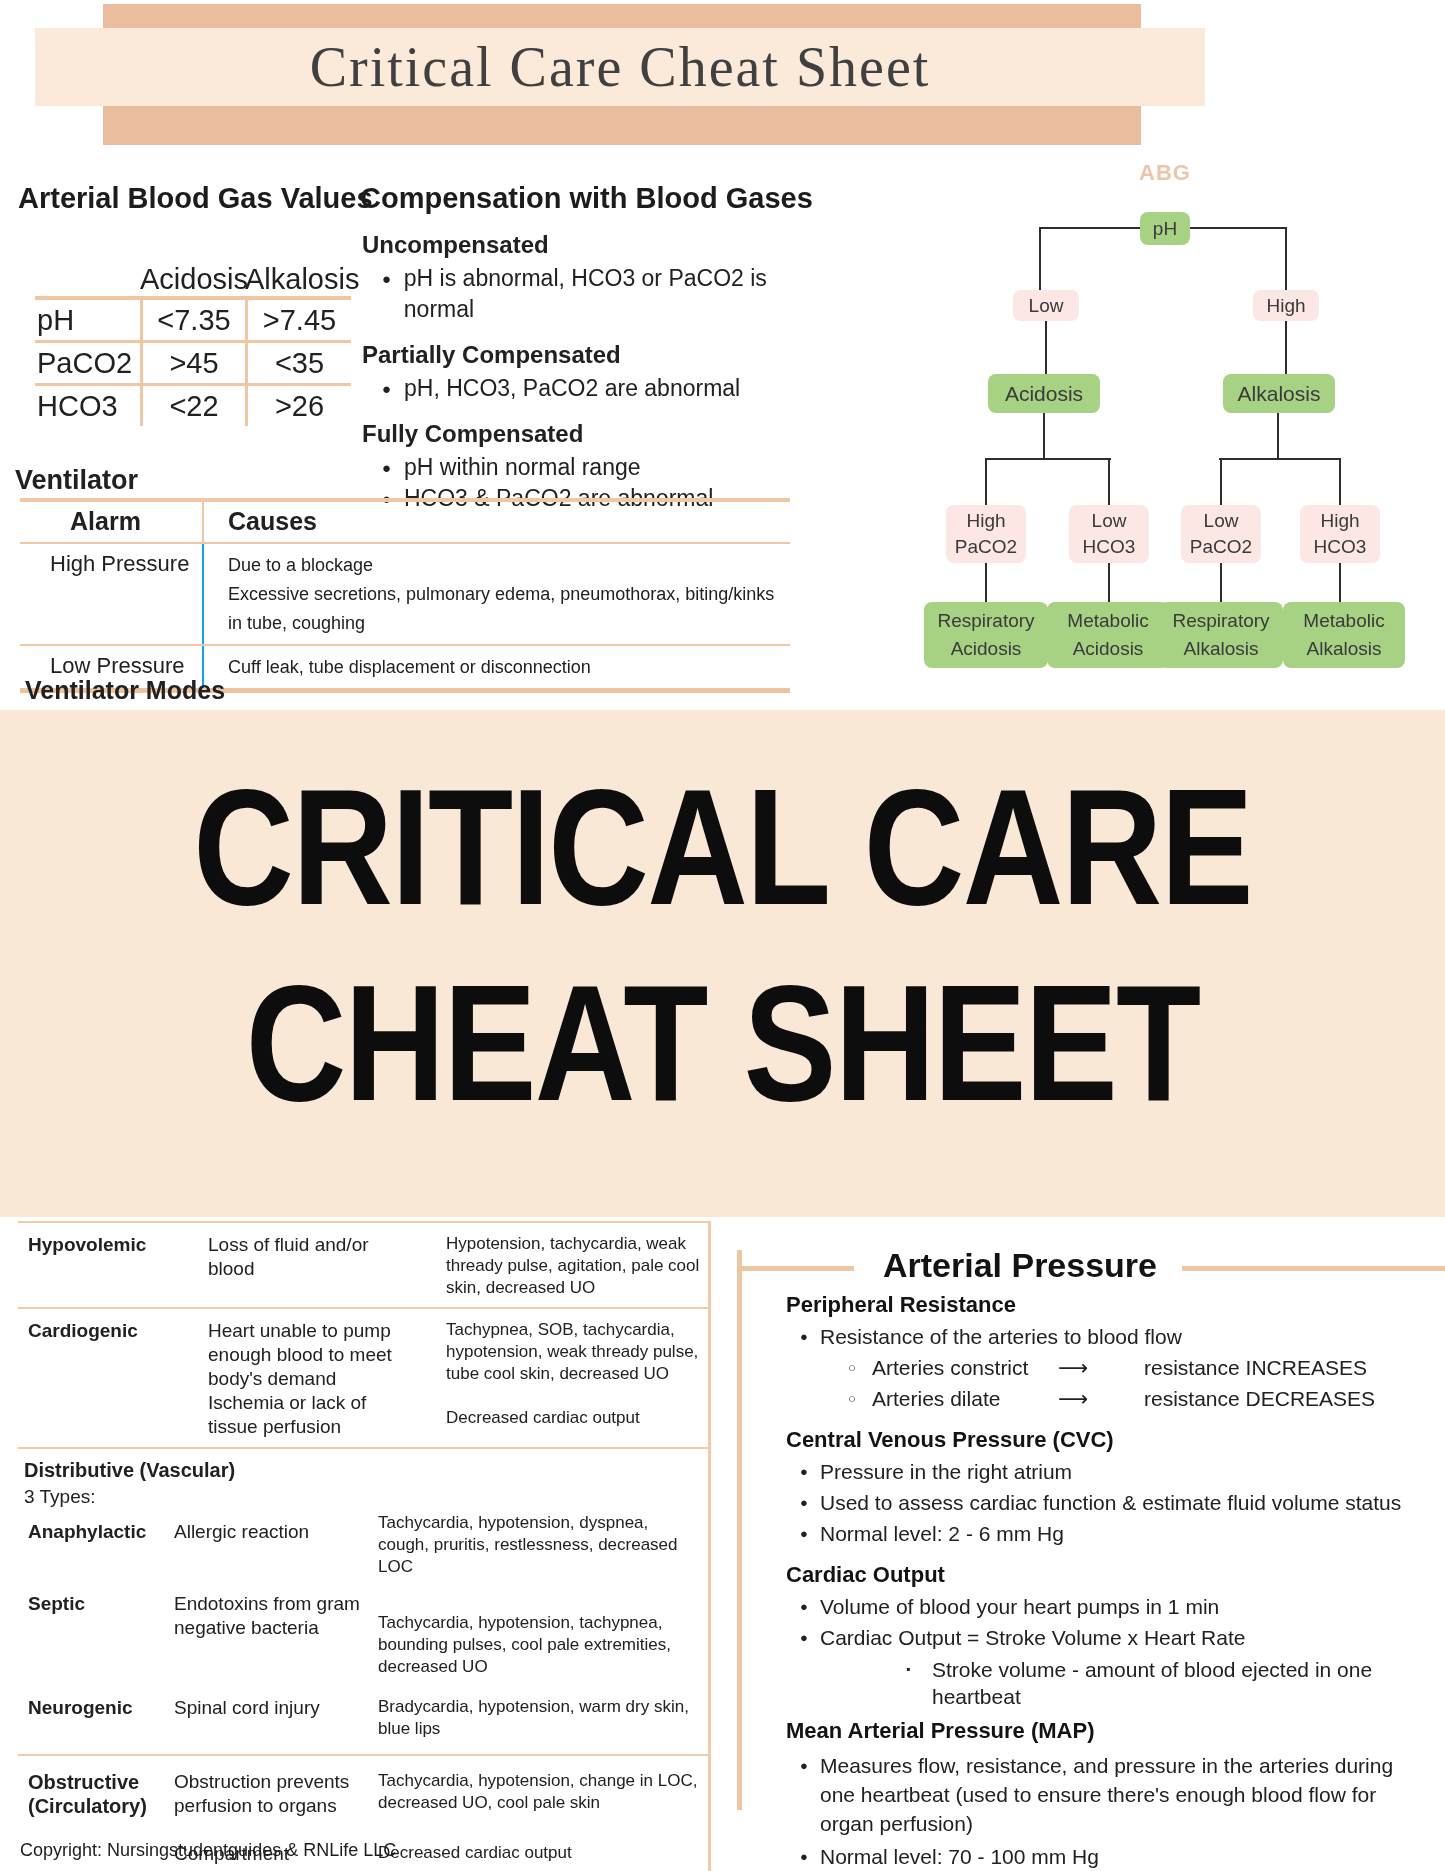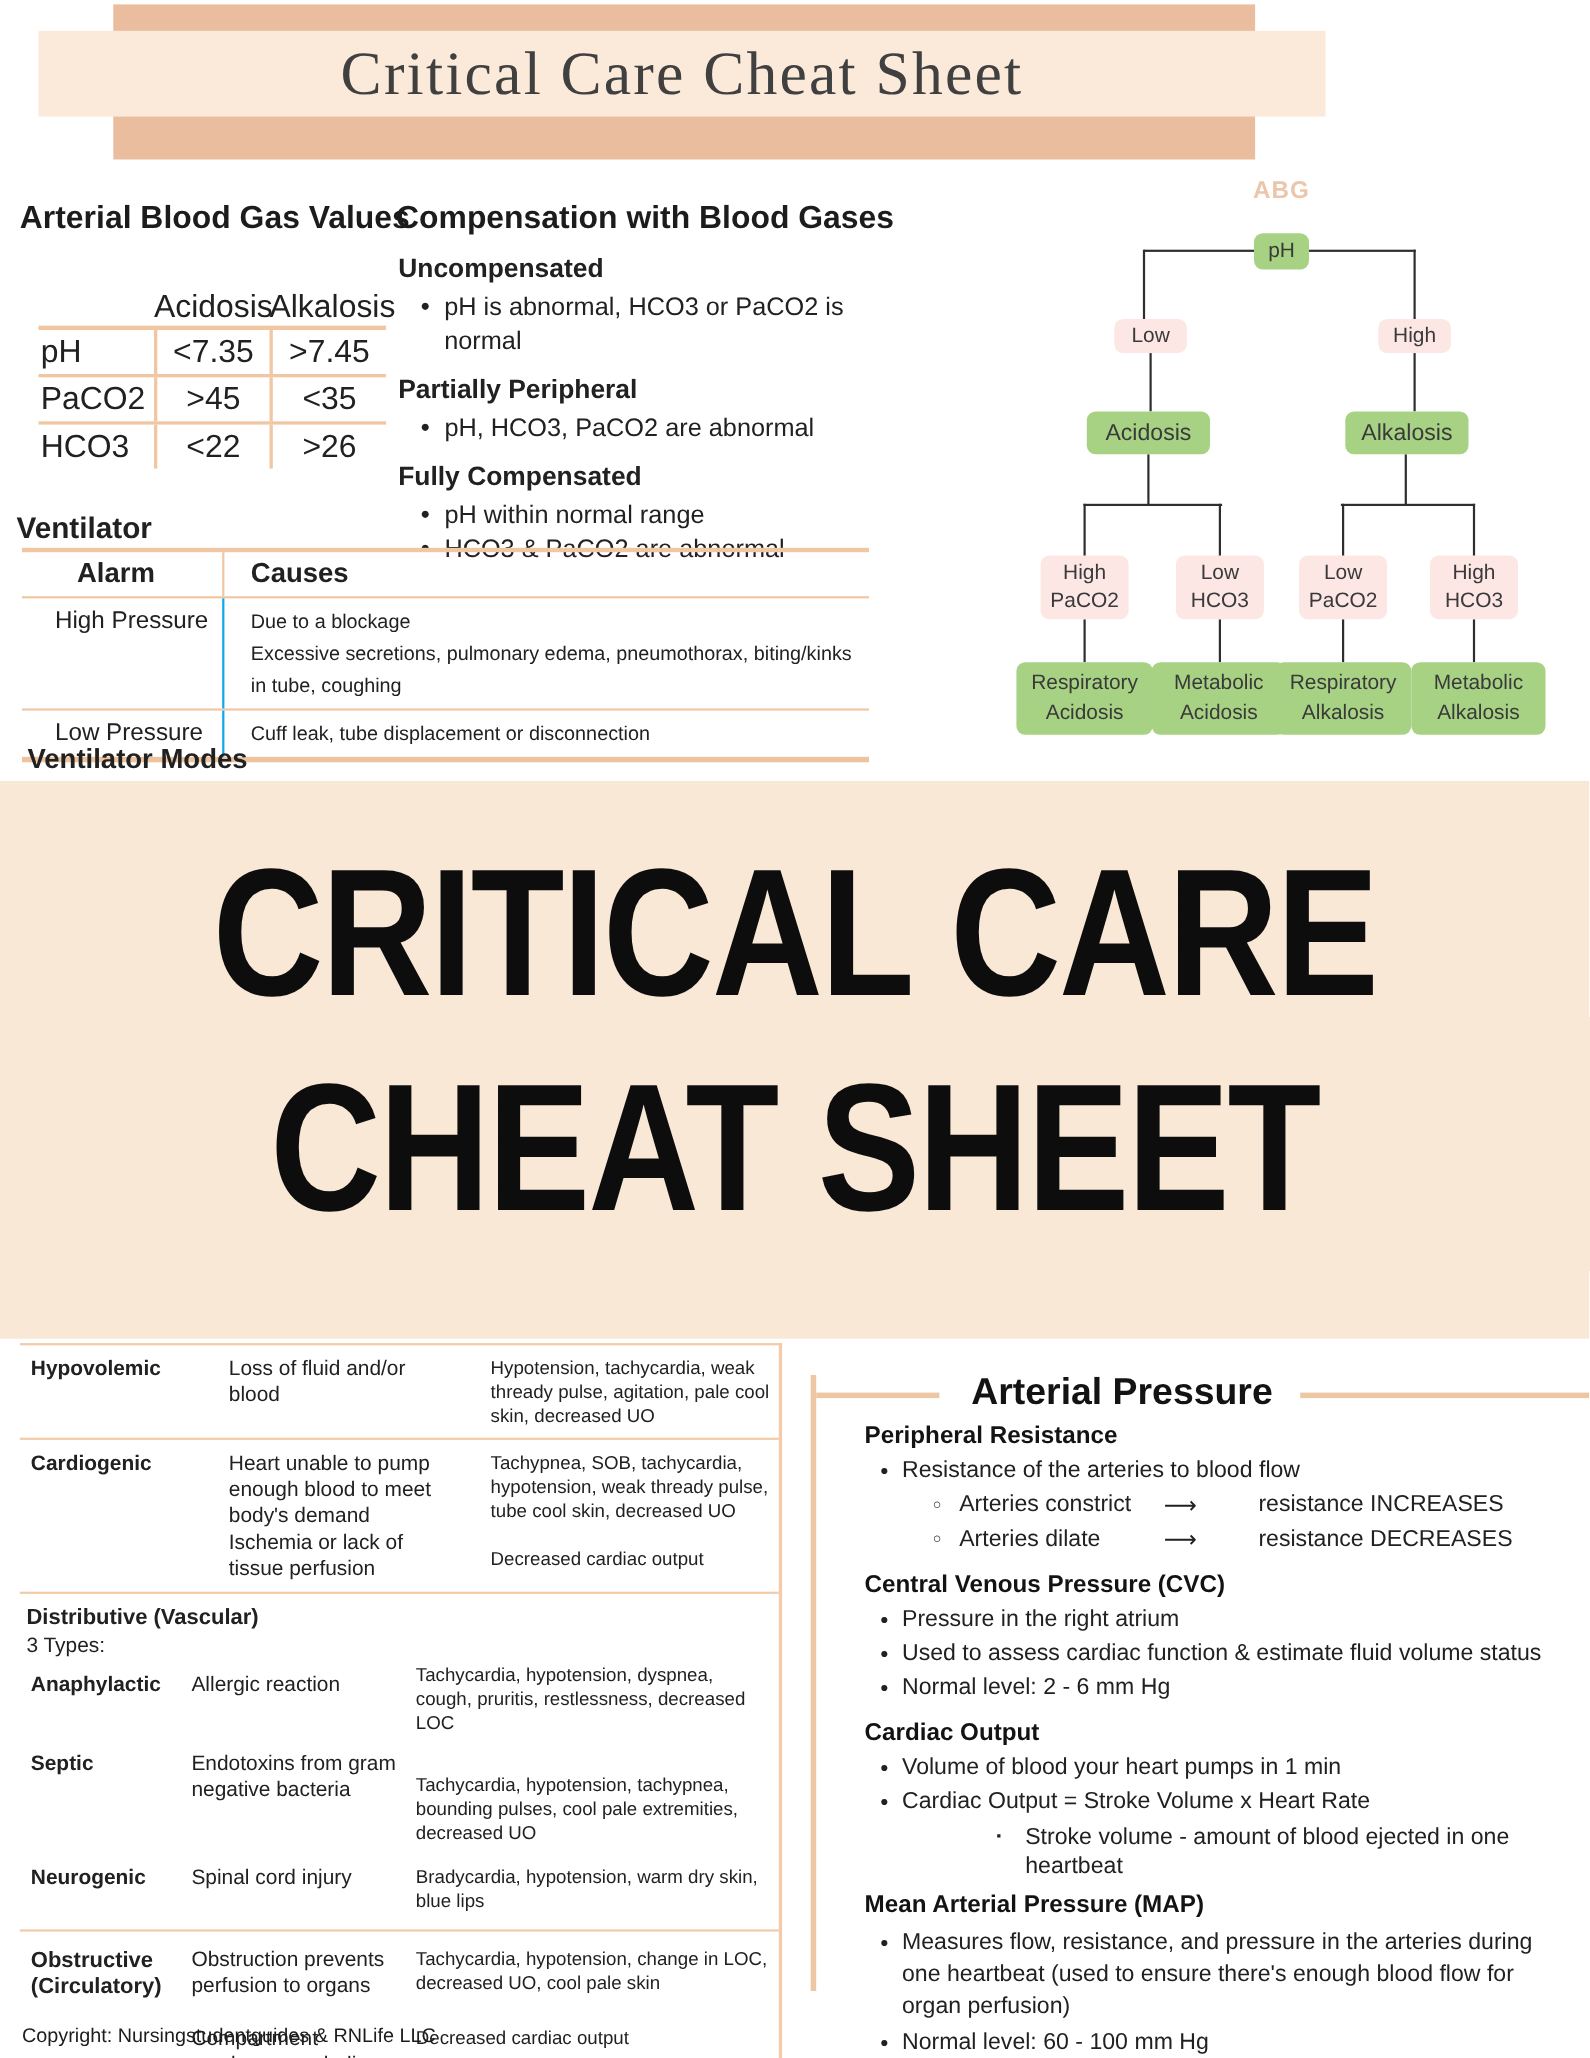--- a/index.html
+++ b/index.html
@@ -120,21 +120,21 @@
     </div>
   </div>
 
   <div class="abs comp">
     <div class="h1">Compensation with Blood Gases</div>
     <div class="sec-t">Uncompensated</div>
     <div class="b">
       <span class="dot">●</span>
       <span>pH is abnormal, HCO3 or PaCO2 is normal</span>
     </div>
-    <div class="sec-t">Partially Peripheral</div>
+    <div class="sec-t">Partially Compensated</div>
     <div class="b">
       <span class="dot">●</span>
       <span>pH, HCO3, PaCO2 are abnormal</span>
     </div>
     <div class="sec-t">Fully Compensated</div>
     <div class="b">
       <span class="dot">●</span>
       <span>pH within normal range</span>
     </div>
     <div class="b">
@@ -344,17 +344,17 @@
       <span style="width:470px;">Stroke volume - amount of blood ejected in one heartbeat</span>
     </div>
 
     <div class="aph" style="margin-top:8px;">Mean Arterial Pressure (MAP)</div>
     <div class="b1" style="line-height:29px;">
       <span class="dot" style="line-height:29px;">●</span>
       <span style="width:600px;">Measures flow, resistance, and pressure in the arteries during one heartbeat (used to ensure there's enough blood flow for organ perfusion)</span>
     </div>
     <div class="b1">
       <span class="dot">●</span>
-      <span>Normal level: 60 - 100 mm Hg</span>
+      <span>Normal level: 70 - 100 mm Hg</span>
     </div>
   </div>
 
 </div>
 
 </body></html>

